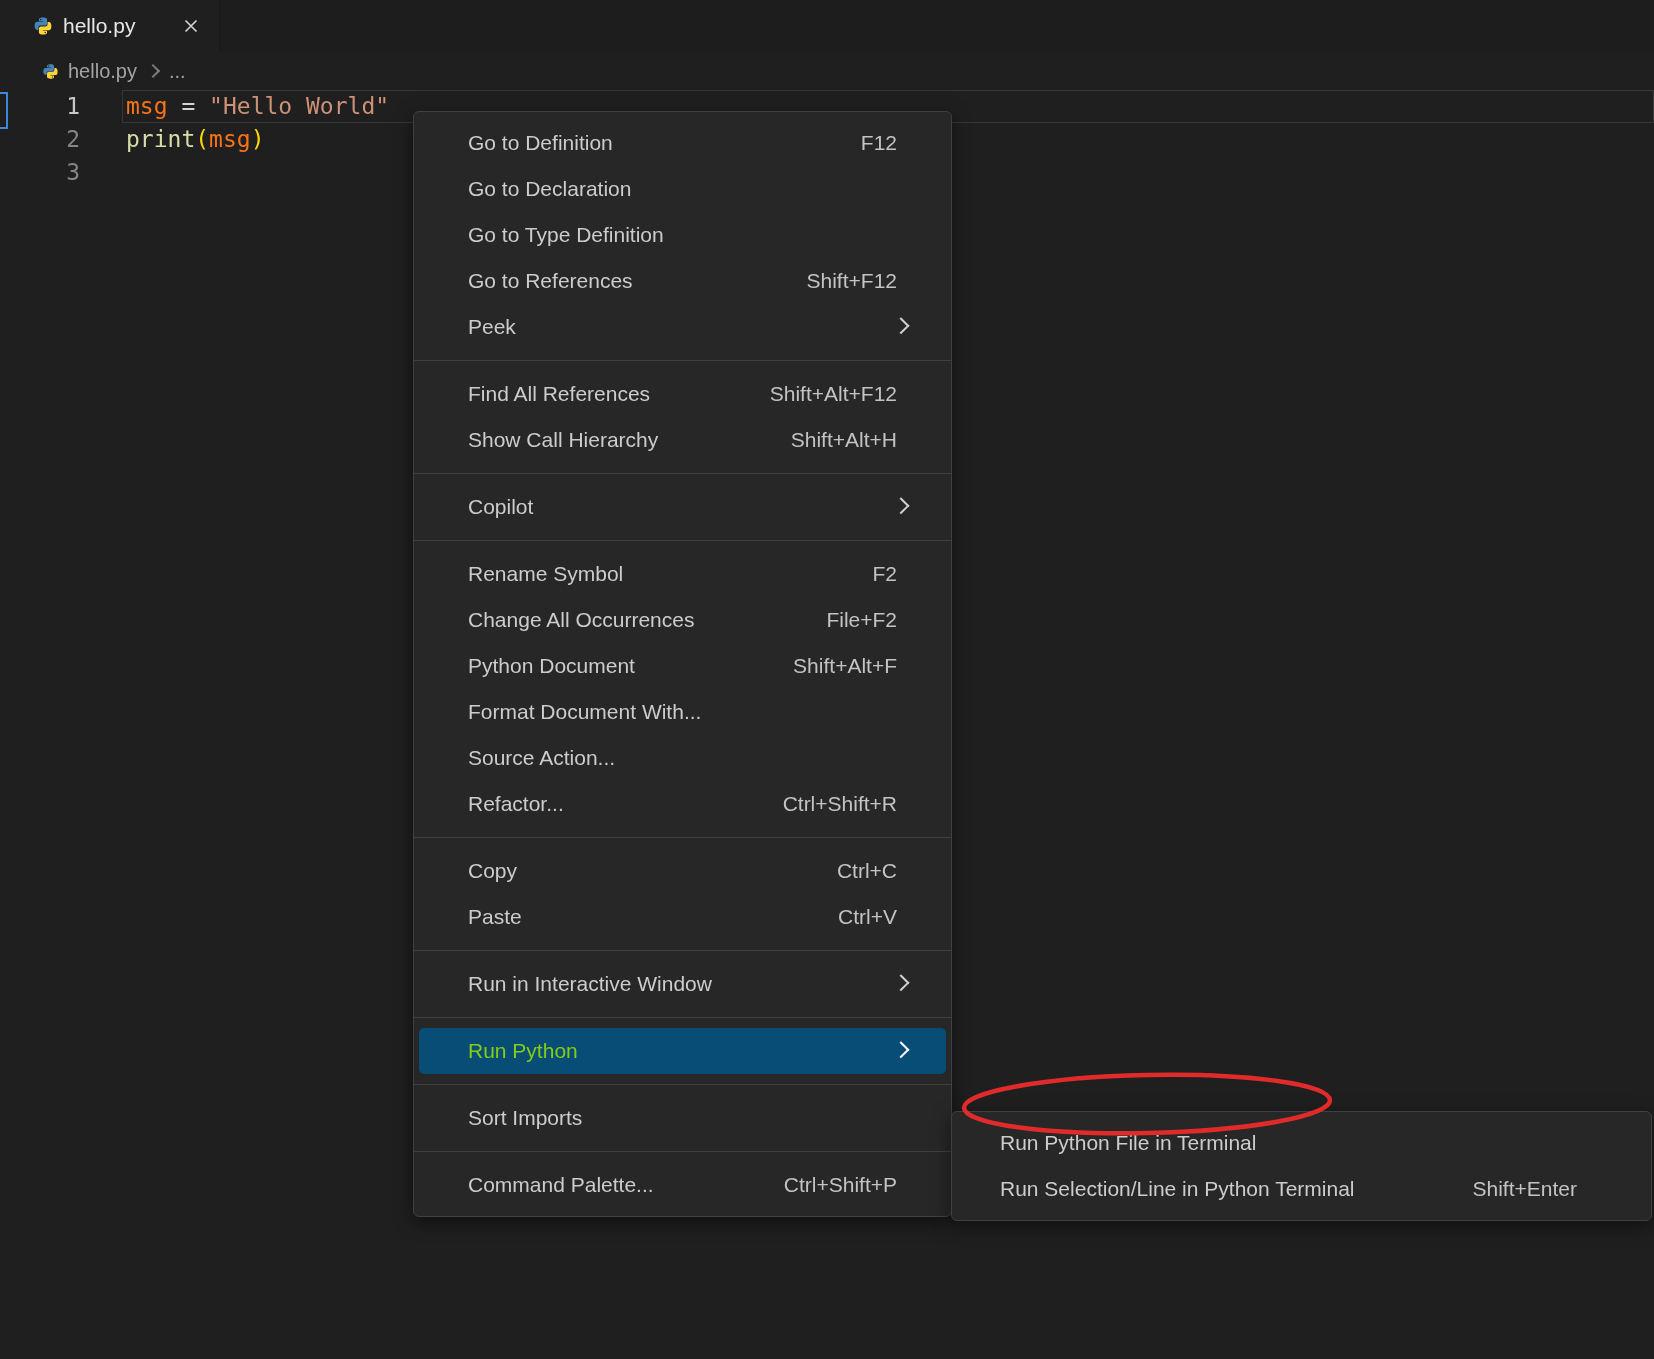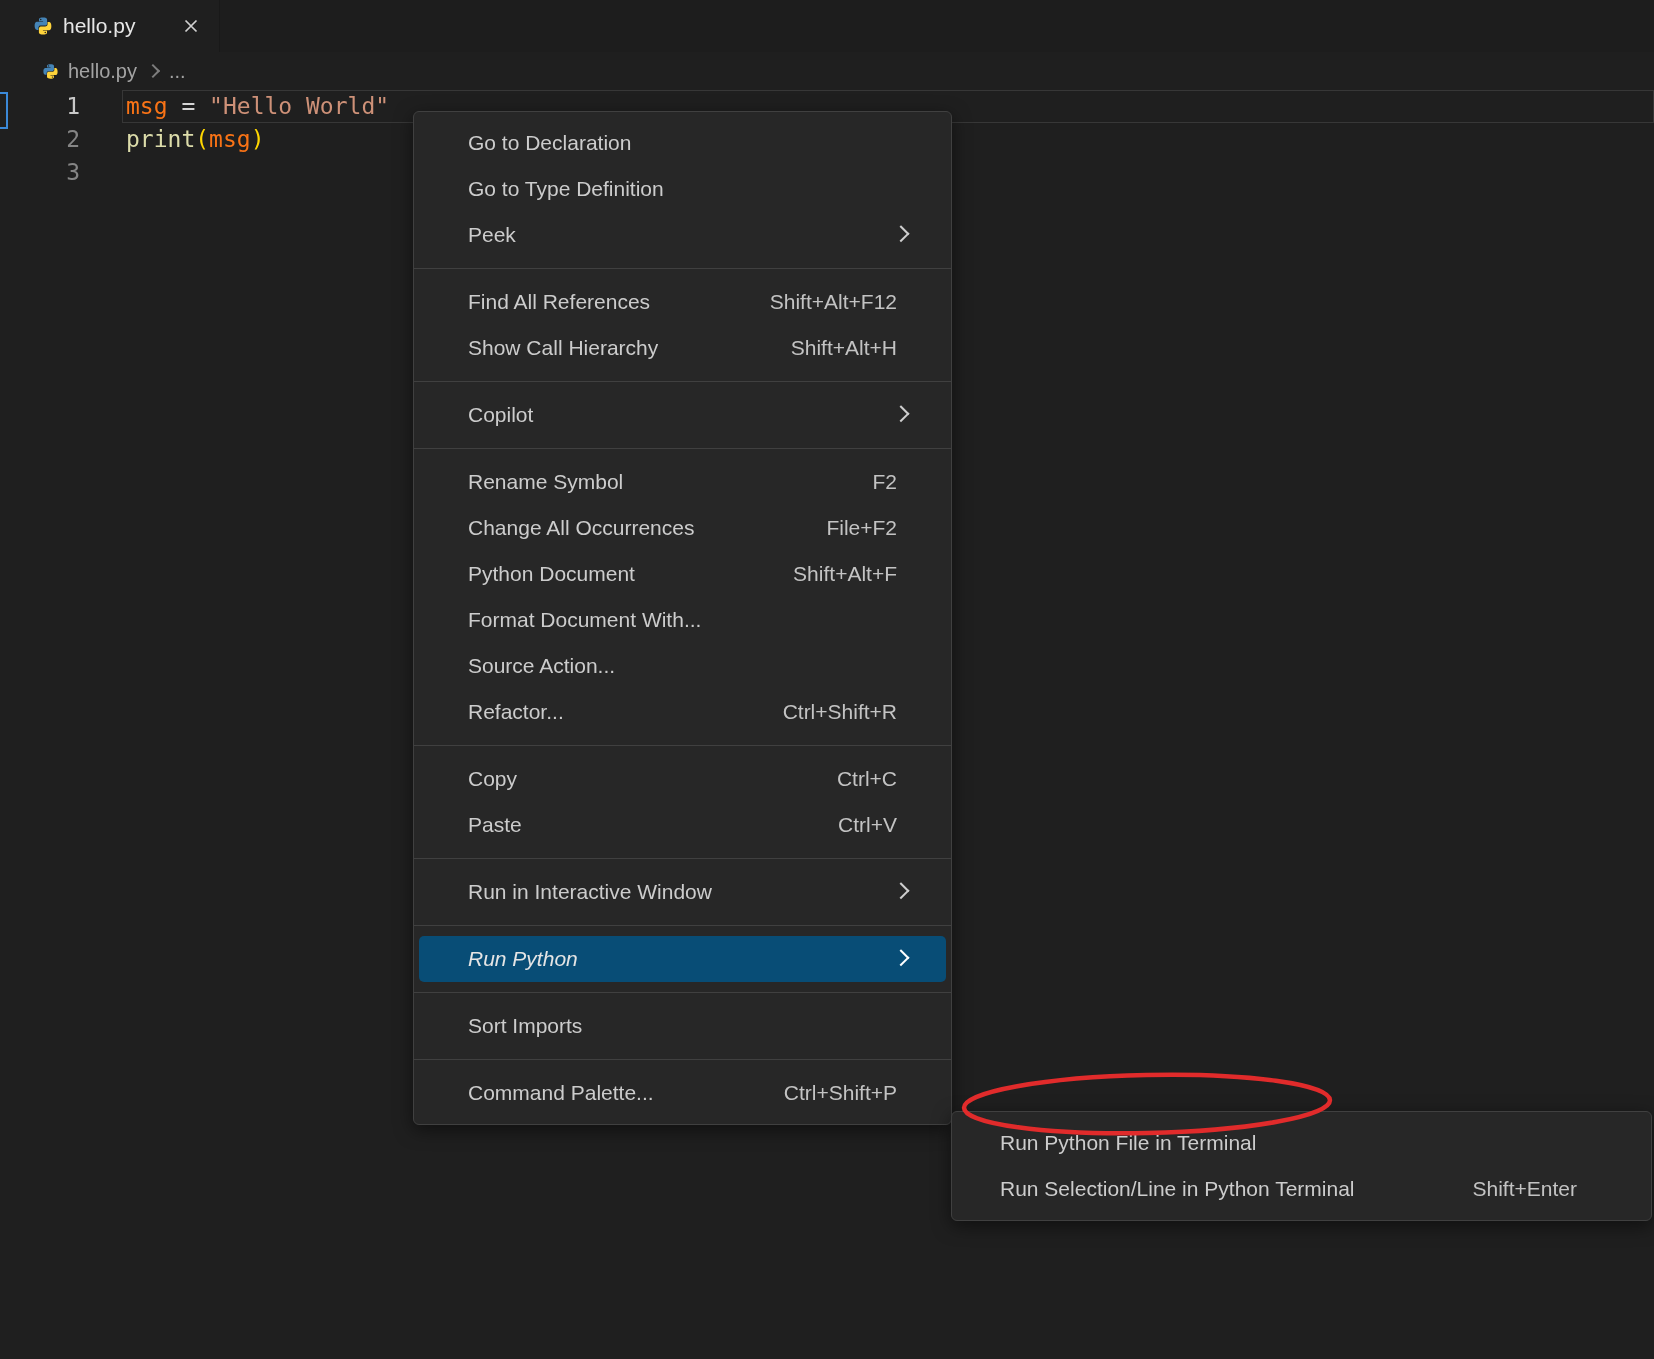--- a/index.html
+++ b/index.html
@@ -48,21 +48,21 @@
   #context-menu{left:413px;top:111px;width:539px;}
   #run-python-submenu{left:951px;top:1071px;width:701px;margin-top:40px;}
   .menu-item{position:relative;height:46px;display:flex;align-items:center;color:#cccccc;font-size:21px;cursor:default;}
   .menu-item .mi-label{padding-left:54px;white-space:nowrap;}
   #run-python-submenu .menu-item .mi-label{padding-left:48px;}
   .mi-shortcut{margin-left:auto;padding-right:54px;color:#c3c3c3;white-space:nowrap;}
   #run-python-submenu .mi-shortcut{padding-right:74px;}
   .mi-chevron{position:absolute;right:44px;top:50%;width:10px;height:10px;
     border-top:2px solid #cfcfcf;border-right:2px solid #cfcfcf;
     transform:translateY(-60%) rotate(45deg);}
-  .menu-item.highlighted{background:#084d76;color:#e5e5e5;margin:0 5px;border-radius:5px;font-style:italic;}
+  .menu-item.highlighted{background:#084d76;color:#84cc16;margin:0 5px;border-radius:5px;}
   .menu-item.highlighted .mi-label{padding-left:49px;}
   .menu-item.highlighted .mi-chevron{right:39px;border-color:#ffffff;}
   .menu-sep{height:1px;background:#404040;margin:10px 0;}
   
   .annotation-svg{position:absolute;left:0;top:0;width:1654px;height:1359px;pointer-events:none;z-index:30;}
 </style>
 </head>
 <body>
 
 <div class="tabbar">
@@ -100,24 +100,32 @@
   <div class="code" id="code">
       <div class="cl"><span class="tok-variable">msg</span><span class="tok-punctuation"> = </span><span class="tok-string">"Hello World"</span></div>
       <div class="cl"><span class="tok-function">print</span><span class="tok-bracket">(</span><span class="tok-variable">msg</span><span class="tok-bracket">)</span></div>
       <div class="cl"></div>
     </div>
 </div>
 <div class="blue-frag"></div>
 
 <div class="menu" id="context-menu">
     <div class="menu-item">
+      <span class="mi-label">Go to Definition</span>
+      <span class="mi-shortcut">F12</span>
+    </div>
+    <div class="menu-item">
       <span class="mi-label">Go to Declaration</span>
     </div>
     <div class="menu-item">
       <span class="mi-label">Go to Type Definition</span>
+    </div>
+    <div class="menu-item">
+      <span class="mi-label">Go to References</span>
+      <span class="mi-shortcut">Shift+F12</span>
     </div>
     <div class="menu-item">
       <span class="mi-label">Peek</span>
       <span class="mi-chevron"></span>
     </div>
     <div class="menu-sep"></div>
     <div class="menu-item">
       <span class="mi-label">Find All References</span>
       <span class="mi-shortcut">Shift+Alt+F12</span>
     </div>

